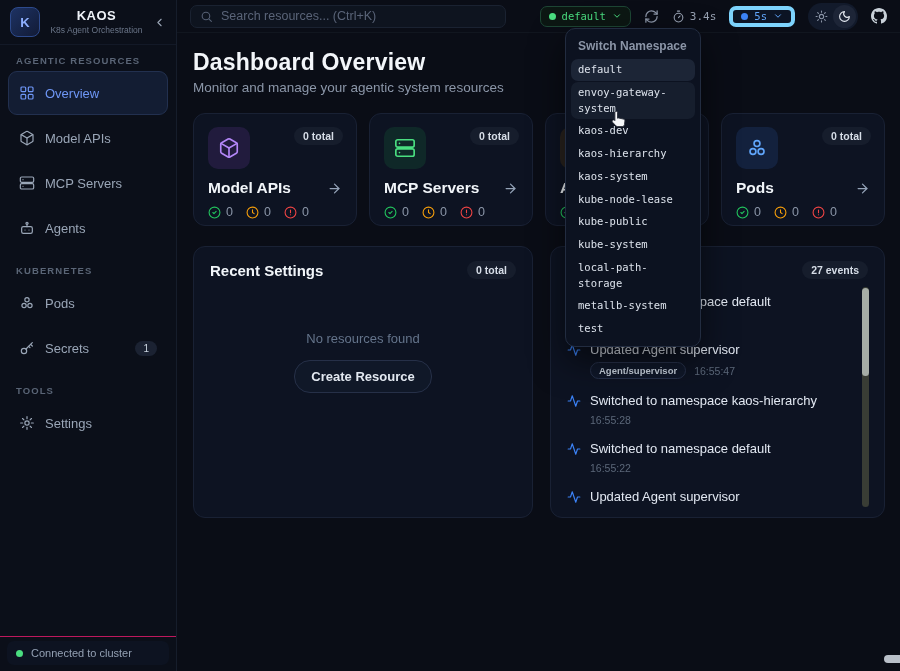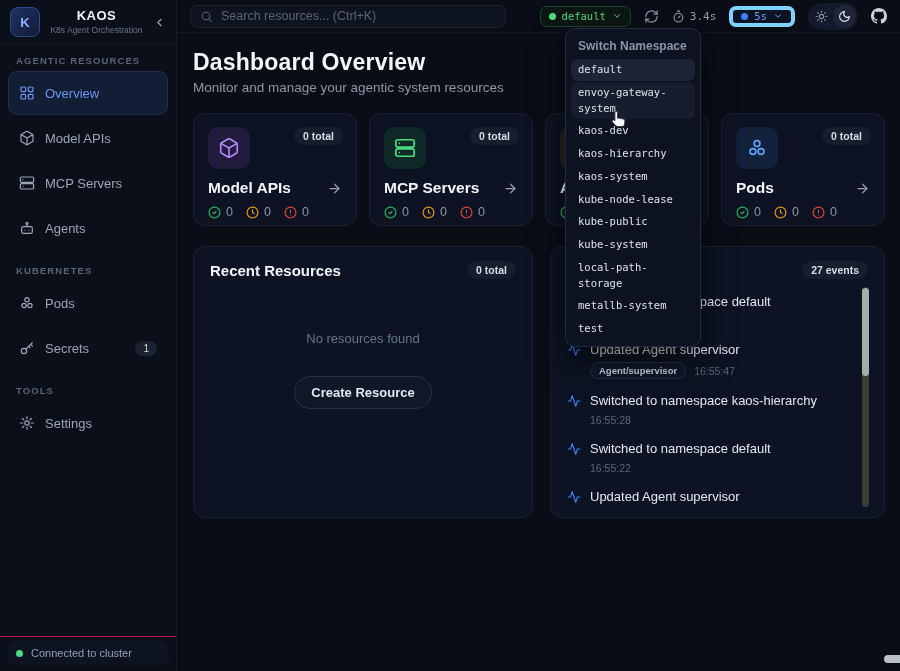--- a/index.html
+++ b/index.html
@@ -76,21 +76,21 @@
   .stat.warn svg { color:#f59e0b; }
   .stat.err svg { color:#ef4444; }
 
   .panels-row { display:grid; grid-template-columns:340px 1fr; gap:17px; margin-top:20px; }
   .panel { position:relative; background:#0d1322; border:1px solid #192134; border-radius:12px; height:272px; padding:14px 16px; overflow:hidden; }
   .panel-header { display:flex; align-items:center; justify-content:space-between; }
   .panel-title { font-size:15px; font-weight:700; color:#f1f5f9; }
   .badge { background:#161d2c; color:#d6dde7; font-size:10.5px; font-weight:600; padding:3px 9px; border-radius:99px; }
   .empty-box { display:flex; flex-direction:column; align-items:center; padding-top:52px; }
   .empty-text { font-size:13px; color:#64748b; }
-  .create-btn { margin-top:30px; background:#101828; border:1px solid #263048; border-radius:16px; color:#e2e8f0; font-size:13px; font-weight:600; padding:8px 16px; font-family:"Liberation Sans",sans-serif; cursor:pointer;text-align:right; }
+  .create-btn { margin-top:14px; background:#101828; border:1px solid #263048; border-radius:16px; color:#e2e8f0; font-size:13px; font-weight:600; padding:8px 16px; font-family:"Liberation Sans",sans-serif; cursor:pointer;text-align:right; }
 
   .events-list { margin-top:15px; display:flex; flex-direction:column; gap:14px; padding-right:28px; }
   .event { display:flex; gap:9px; }
   .event-icon { display:flex; color:#3b82f6; margin-top:1px; }
   .event-icon svg { width:14px; height:14px; }
   .event-title { font-size:13px; color:#e2e8f2; line-height:16px; }
   .event-meta { display:flex; align-items:center; gap:8px; margin-top:4px; min-height:14px; }
   .event-badge { border:1px solid #27314a; background:#10182a; border-radius:99px; font-size:9.5px; font-weight:700; color:#cbd5e1; padding:2px 8px; }
   .event-badge:empty { display:none; }
   .event-time { font-size:10.5px; color:#5b6779; }
@@ -463,21 +463,21 @@
                 <span>0</span>
               </span>
           </div>
         </div>
       </div>
 
       <div class="panels-row">
 
         <div class="panel">
           <div class="panel-header">
-            <span class="panel-title">Recent Resources</span>
+            <span class="panel-title">Recent Settings</span>
             <span class="badge">0 total</span>
           </div>
           <div class="empty-box">
             <span class="empty-text">No resources found</span>
             <button class="create-btn">Create Resource</button>
           </div>
         </div>
 
         <div class="panel">
           <div class="panel-header">

